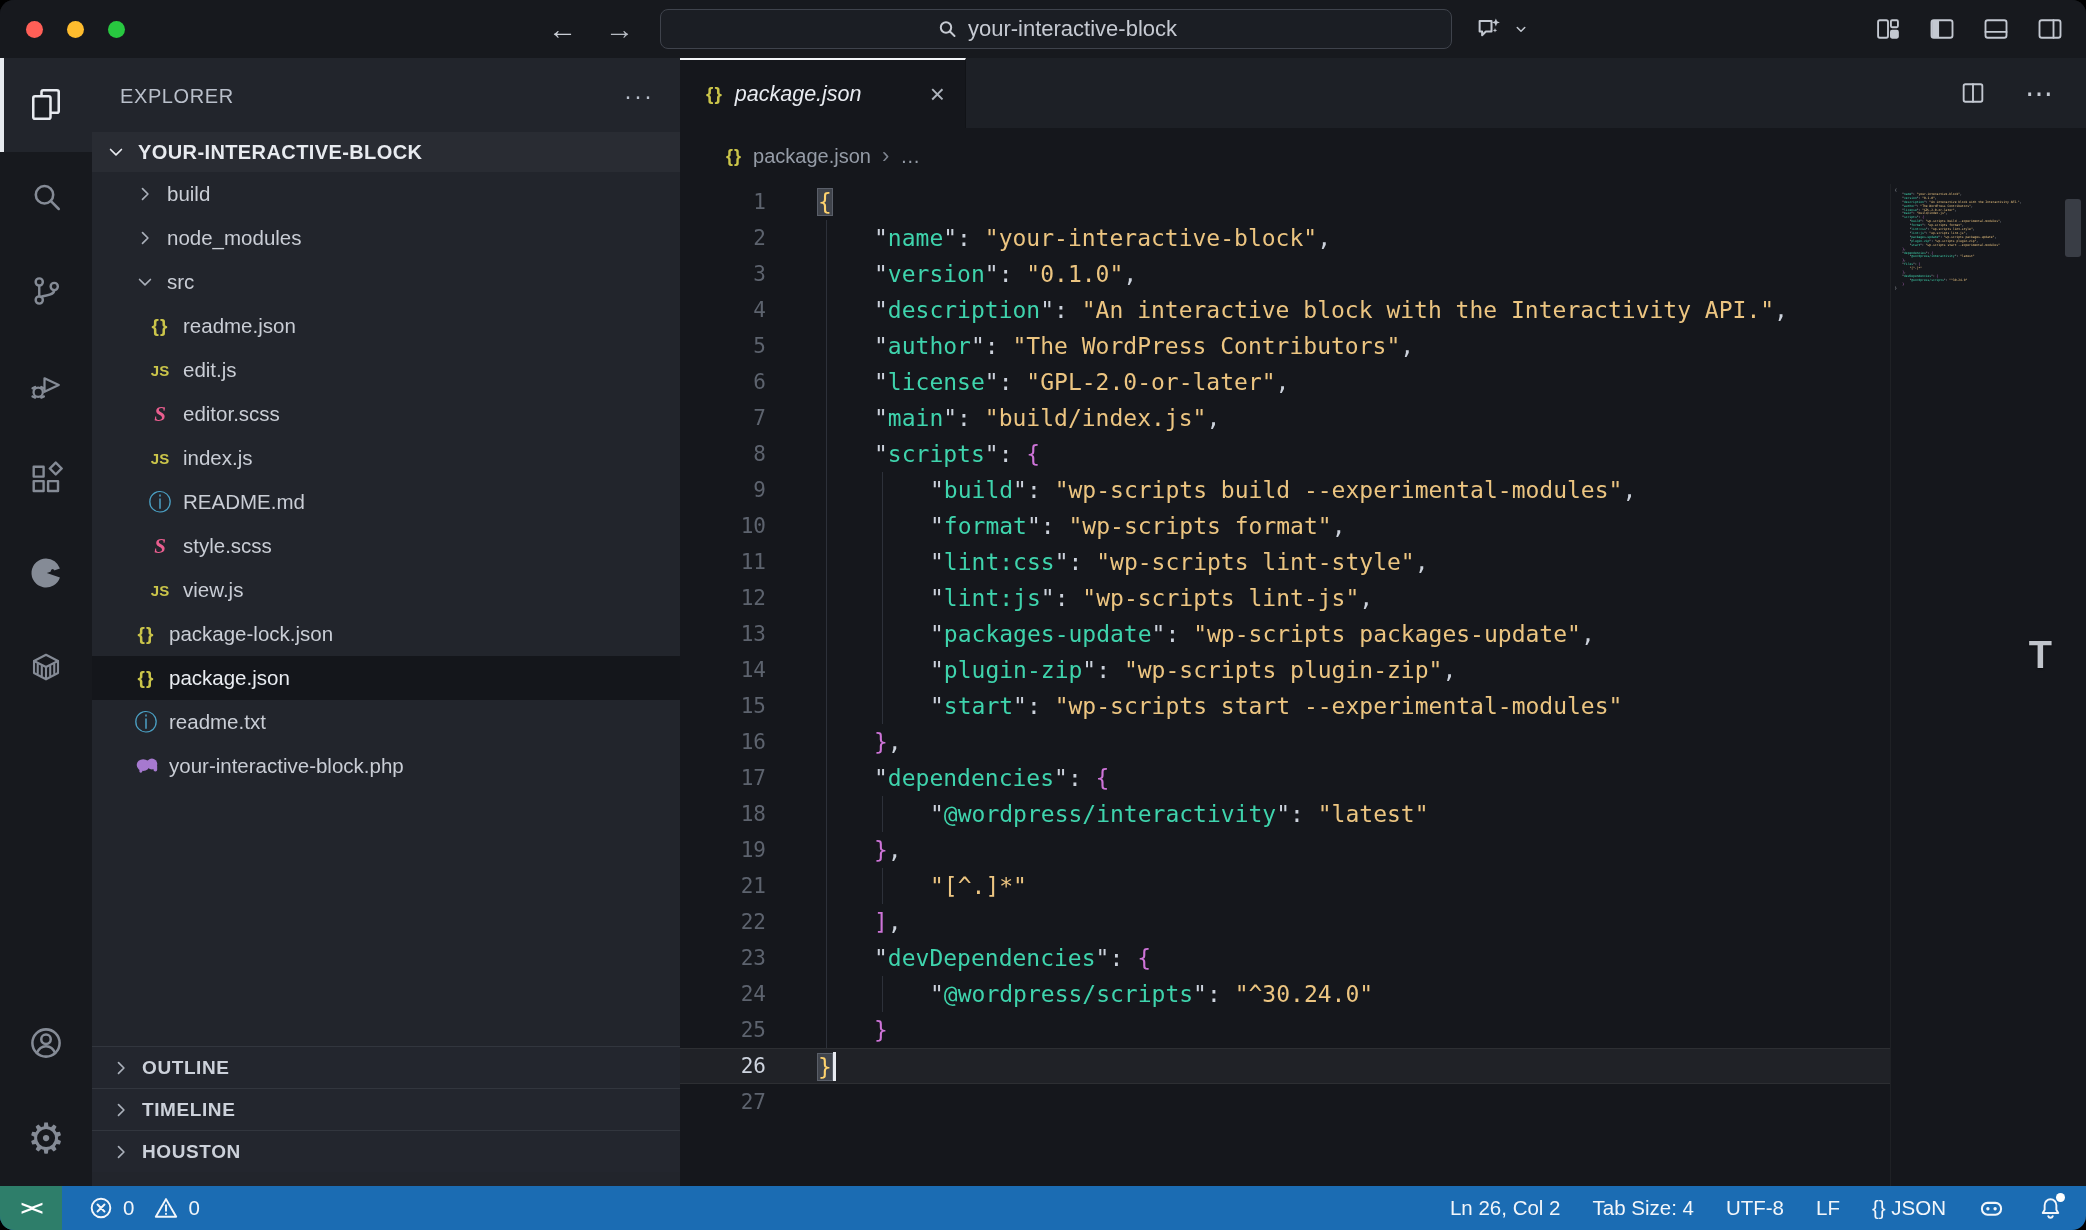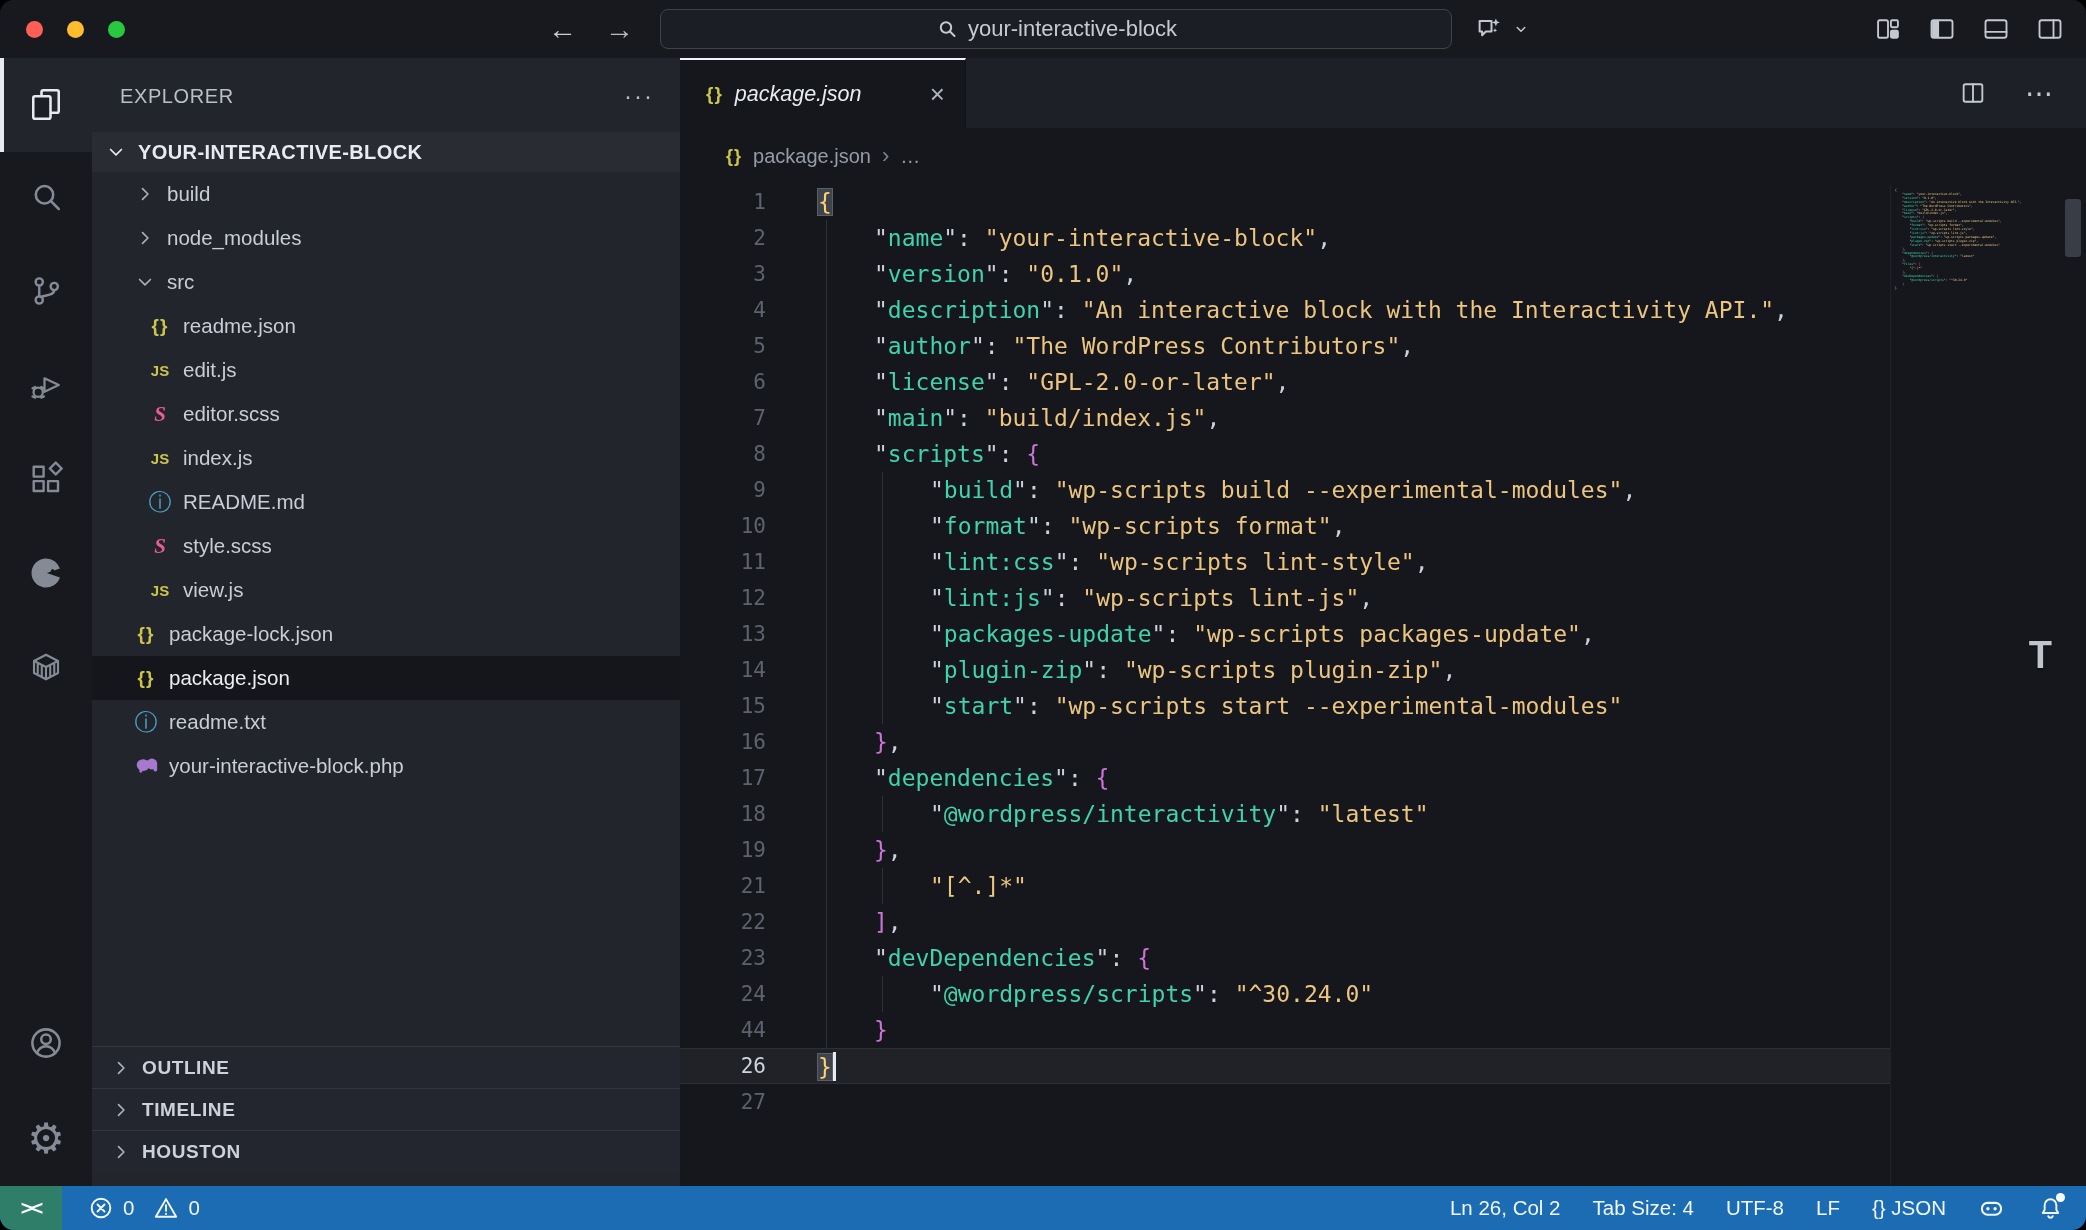--- a/index.html
+++ b/index.html
@@ -399,21 +399,21 @@
             <div class="code-line"><span class="ln">14</span><span class="guide" style="left: 146px;"></span><span class="guide" style="left: 202px;"></span><span class="ct" style="padding-left: 112px;"><span class="tk-q">"</span><span class="tk-k">plugin-zip</span><span class="tk-q">"</span><span class="tk-p">: </span><span class="tk-s">"wp-scripts plugin-zip"</span><span class="tk-p">,</span></span></div>
             <div class="code-line"><span class="ln">15</span><span class="guide" style="left: 146px;"></span><span class="guide" style="left: 202px;"></span><span class="ct" style="padding-left: 112px;"><span class="tk-q">"</span><span class="tk-k">start</span><span class="tk-q">"</span><span class="tk-p">: </span><span class="tk-s">"wp-scripts start --experimental-modules"</span></span></div>
             <div class="code-line"><span class="ln">16</span><span class="guide" style="left: 146px;"></span><span class="ct" style="padding-left: 56px;"><span class="tk-b">}</span><span class="tk-p">,</span></span></div>
             <div class="code-line"><span class="ln">17</span><span class="guide" style="left: 146px;"></span><span class="ct" style="padding-left: 56px;"><span class="tk-q">"</span><span class="tk-k">dependencies</span><span class="tk-q">"</span><span class="tk-p">: </span><span class="tk-b">{</span></span></div>
             <div class="code-line"><span class="ln">18</span><span class="guide" style="left: 146px;"></span><span class="guide" style="left: 202px;"></span><span class="ct" style="padding-left: 112px;"><span class="tk-q">"</span><span class="tk-k">@wordpress/interactivity</span><span class="tk-q">"</span><span class="tk-p">: </span><span class="tk-s">"latest"</span></span></div>
             <div class="code-line"><span class="ln">19</span><span class="guide" style="left: 146px;"></span><span class="ct" style="padding-left: 56px;"><span class="tk-b">}</span><span class="tk-p">,</span></span></div>
             <div class="code-line"><span class="ln">21</span><span class="guide" style="left: 146px;"></span><span class="guide" style="left: 202px;"></span><span class="ct" style="padding-left: 112px;"><span class="tk-s">"[^.]*"</span></span></div>
             <div class="code-line"><span class="ln">22</span><span class="guide" style="left: 146px;"></span><span class="ct" style="padding-left: 56px;"><span class="tk-b">]</span><span class="tk-p">,</span></span></div>
             <div class="code-line"><span class="ln">23</span><span class="guide" style="left: 146px;"></span><span class="ct" style="padding-left: 56px;"><span class="tk-q">"</span><span class="tk-k">devDependencies</span><span class="tk-q">"</span><span class="tk-p">: </span><span class="tk-b">{</span></span></div>
             <div class="code-line"><span class="ln">24</span><span class="guide" style="left: 146px;"></span><span class="guide" style="left: 202px;"></span><span class="ct" style="padding-left: 112px;"><span class="tk-q">"</span><span class="tk-k">@wordpress/scripts</span><span class="tk-q">"</span><span class="tk-p">: </span><span class="tk-s">"^30.24.0"</span></span></div>
-            <div class="code-line"><span class="ln">44</span><span class="guide" style="left: 146px;"></span><span class="ct" style="padding-left: 56px;"><span class="tk-b">}</span></span></div>
+            <div class="code-line"><span class="ln">25</span><span class="guide" style="left: 146px;"></span><span class="ct" style="padding-left: 56px;"><span class="tk-b">}</span></span></div>
             <div class="code-line current"><span class="ln">26</span><span class="ct" style="padding-left: 0px;"><span class="tk-m">}</span><span class="cursor"></span></span></div>
             <div class="code-line"><span class="ln">27</span><span class="ct" style="padding-left: 0px;"></span></div>
           </div>
         <div class="rail">
           <div class="minimap" id="minimap"><div class="mm-line"><span></span><span class="tk-p">{</span></div><div class="mm-line"><span>    </span><span class="tk-q">"</span><span class="tk-k">name</span><span class="tk-q">"</span><span class="tk-p">: </span><span class="tk-s">"your-interactive-block"</span><span class="tk-p">,</span></div><div class="mm-line"><span>    </span><span class="tk-q">"</span><span class="tk-k">version</span><span class="tk-q">"</span><span class="tk-p">: </span><span class="tk-s">"0.1.0"</span><span class="tk-p">,</span></div><div class="mm-line"><span>    </span><span class="tk-q">"</span><span class="tk-k">description</span><span class="tk-q">"</span><span class="tk-p">: </span><span class="tk-s">"An interactive block with the Interactivity API."</span><span class="tk-p">,</span></div><div class="mm-line"><span>    </span><span class="tk-q">"</span><span class="tk-k">author</span><span class="tk-q">"</span><span class="tk-p">: </span><span class="tk-s">"The WordPress Contributors"</span><span class="tk-p">,</span></div><div class="mm-line"><span>    </span><span class="tk-q">"</span><span class="tk-k">license</span><span class="tk-q">"</span><span class="tk-p">: </span><span class="tk-s">"GPL-2.0-or-later"</span><span class="tk-p">,</span></div><div class="mm-line"><span>    </span><span class="tk-q">"</span><span class="tk-k">main</span><span class="tk-q">"</span><span class="tk-p">: </span><span class="tk-s">"build/index.js"</span><span class="tk-p">,</span></div><div class="mm-line"><span>    </span><span class="tk-q">"</span><span class="tk-k">scripts</span><span class="tk-q">"</span><span class="tk-p">: </span><span class="tk-b">{</span></div><div class="mm-line"><span>        </span><span class="tk-q">"</span><span class="tk-k">build</span><span class="tk-q">"</span><span class="tk-p">: </span><span class="tk-s">"wp-scripts build --experimental-modules"</span><span class="tk-p">,</span></div><div class="mm-line"><span>        </span><span class="tk-q">"</span><span class="tk-k">format</span><span class="tk-q">"</span><span class="tk-p">: </span><span class="tk-s">"wp-scripts format"</span><span class="tk-p">,</span></div><div class="mm-line"><span>        </span><span class="tk-q">"</span><span class="tk-k">lint:css</span><span class="tk-q">"</span><span class="tk-p">: </span><span class="tk-s">"wp-scripts lint-style"</span><span class="tk-p">,</span></div><div class="mm-line"><span>        </span><span class="tk-q">"</span><span class="tk-k">lint:js</span><span class="tk-q">"</span><span class="tk-p">: </span><span class="tk-s">"wp-scripts lint-js"</span><span class="tk-p">,</span></div><div class="mm-line"><span>        </span><span class="tk-q">"</span><span class="tk-k">packages-update</span><span class="tk-q">"</span><span class="tk-p">: </span><span class="tk-s">"wp-scripts packages-update"</span><span class="tk-p">,</span></div><div class="mm-line"><span>        </span><span class="tk-q">"</span><span class="tk-k">plugin-zip</span><span class="tk-q">"</span><span class="tk-p">: </span><span class="tk-s">"wp-scripts plugin-zip"</span><span class="tk-p">,</span></div><div class="mm-line"><span>        </span><span class="tk-q">"</span><span class="tk-k">start</span><span class="tk-q">"</span><span class="tk-p">: </span><span class="tk-s">"wp-scripts start --experimental-modules"</span></div><div class="mm-line"><span>    </span><span class="tk-b">}</span><span class="tk-p">,</span></div><div class="mm-line"><span>    </span><span class="tk-q">"</span><span class="tk-k">dependencies</span><span class="tk-q">"</span><span class="tk-p">: </span><span class="tk-b">{</span></div><div class="mm-line"><span>        </span><span class="tk-q">"</span><span class="tk-k">@wordpress/interactivity</span><span class="tk-q">"</span><span class="tk-p">: </span><span class="tk-s">"latest"</span></div><div class="mm-line"><span>    </span><span class="tk-b">}</span><span class="tk-p">,</span></div><div class="mm-line"><span>    </span><span class="tk-q">"</span><span class="tk-k">files</span><span class="tk-q">"</span><span class="tk-p">: </span><span class="tk-b">[</span></div><div class="mm-line"><span>        </span><span class="tk-s">"[^.]*"</span></div><div class="mm-line"><span>    </span><span class="tk-b">]</span><span class="tk-p">,</span></div><div class="mm-line"><span>    </span><span class="tk-q">"</span><span class="tk-k">devDependencies</span><span class="tk-q">"</span><span class="tk-p">: </span><span class="tk-b">{</span></div><div class="mm-line"><span>        </span><span class="tk-q">"</span><span class="tk-k">@wordpress/scripts</span><span class="tk-q">"</span><span class="tk-p">: </span><span class="tk-s">"^30.24.0"</span></div><div class="mm-line"><span>    </span><span class="tk-b">}</span></div><div class="mm-line"><span></span><span class="tk-p">}</span></div><div class="mm-line"><span></span></div></div>
           <div class="mm-thumb"></div>
           <div class="t-artifact">T</div>
         </div>
       </div>
     </div>

